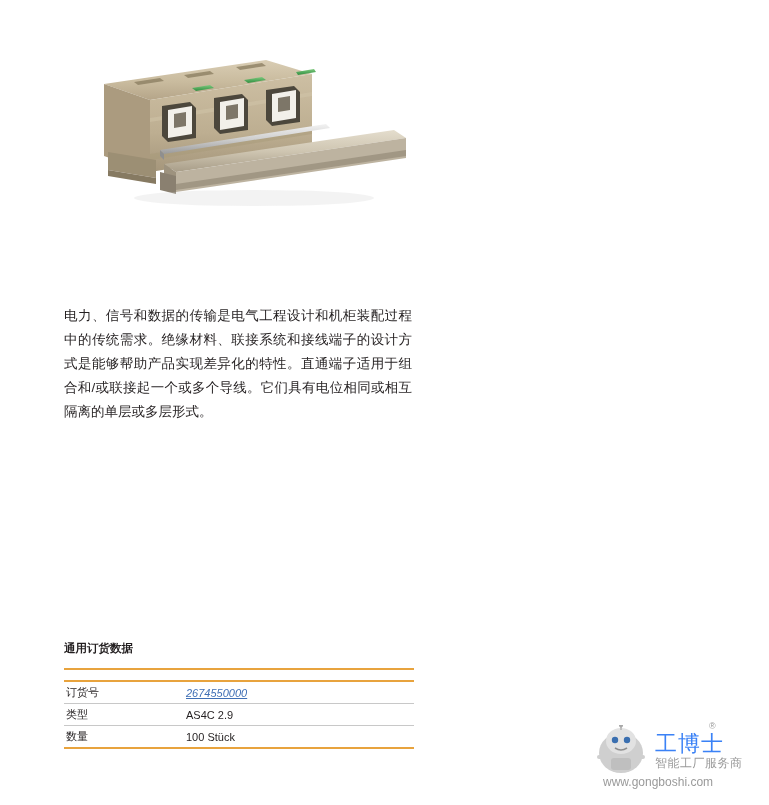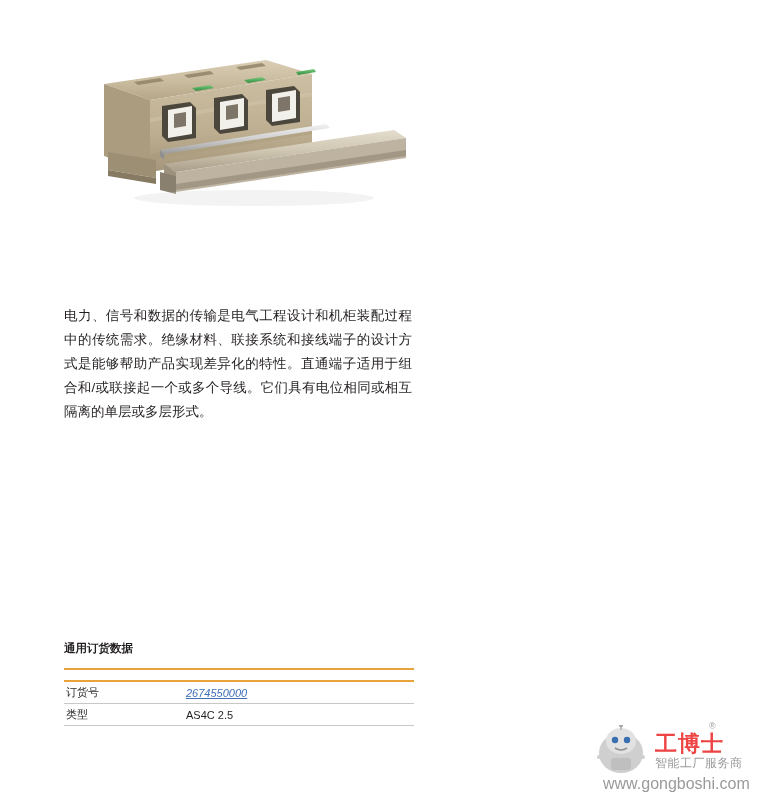--- a/index.html
+++ b/index.html
@@ -89,37 +89,37 @@
     right: 12px;
     bottom: 10px;
     width: 168px;
     height: 72px;
   }
   #wm-text-main {
     position: absolute;
     left: 66px;
     top: 6px;
     font-size: 22px;
-    font-weight: bold;
-    color: #ef4444;
+    font-weight: normal;
+    color: #3b82f6;
     letter-spacing: 1px;
   }
   #wm-text-sub {
     position: absolute;
     left: 66px;
     top: 32px;
     font-size: 12px;
     color: #9a9a9a;
     letter-spacing: 0.5px;
   }
   #wm-url {
     position: absolute;
     left: 14px;
     top: 52px;
-    font-size: 16px;
+    font-size: 12px;
     color: #9a9a9a;
     text-align: right;
   }
   #wm-reg {
     position: absolute;
     left: 120px;
     top: -2px;
     font-size: 9px;
     color: #9a9a9a;
   }
@@ -224,21 +224,25 @@
     <tbody>
       <tr class="header-rule">
         <td colspan="2"></td>
       </tr>
       <tr>
         <td class="key">订货号</td>
         <td><a class="order-link" href="#">2674550000</a></td>
       </tr>
       <tr>
         <td class="key">类型</td>
-        <td>AS4C 2.5</td>
+        <td>AS4C 2.9</td>
+      </tr>
+      <tr class="last-row">
+        <td class="key">数量</td>
+        <td>100 Stück</td>
       </tr>
     </tbody>
   </table>
 </div>
 
 <div id="watermark">
   <svg width="60" height="50" viewBox="0 0 60 50" style="position:absolute;left:2px;top:2px;">
     <ellipse cx="30" cy="28" rx="22" ry="20" fill="#cfcfcf"></ellipse>
     <ellipse cx="30" cy="16" rx="15" ry="13" fill="#e2e2e2"></ellipse>
     <circle cx="24" cy="15" r="3.2" fill="#3a6fb0"></circle>

